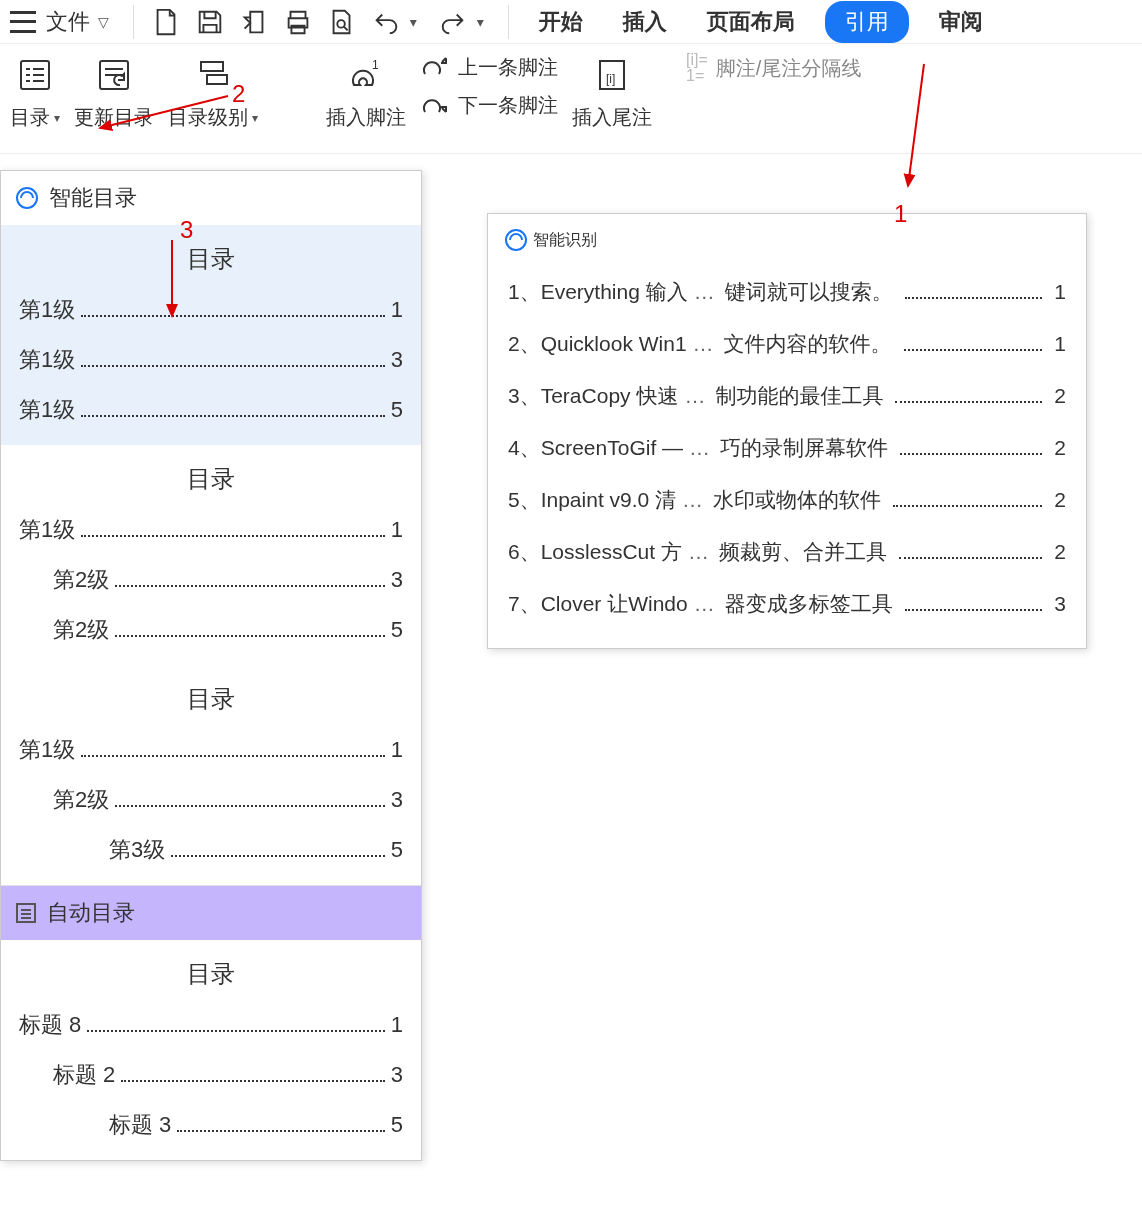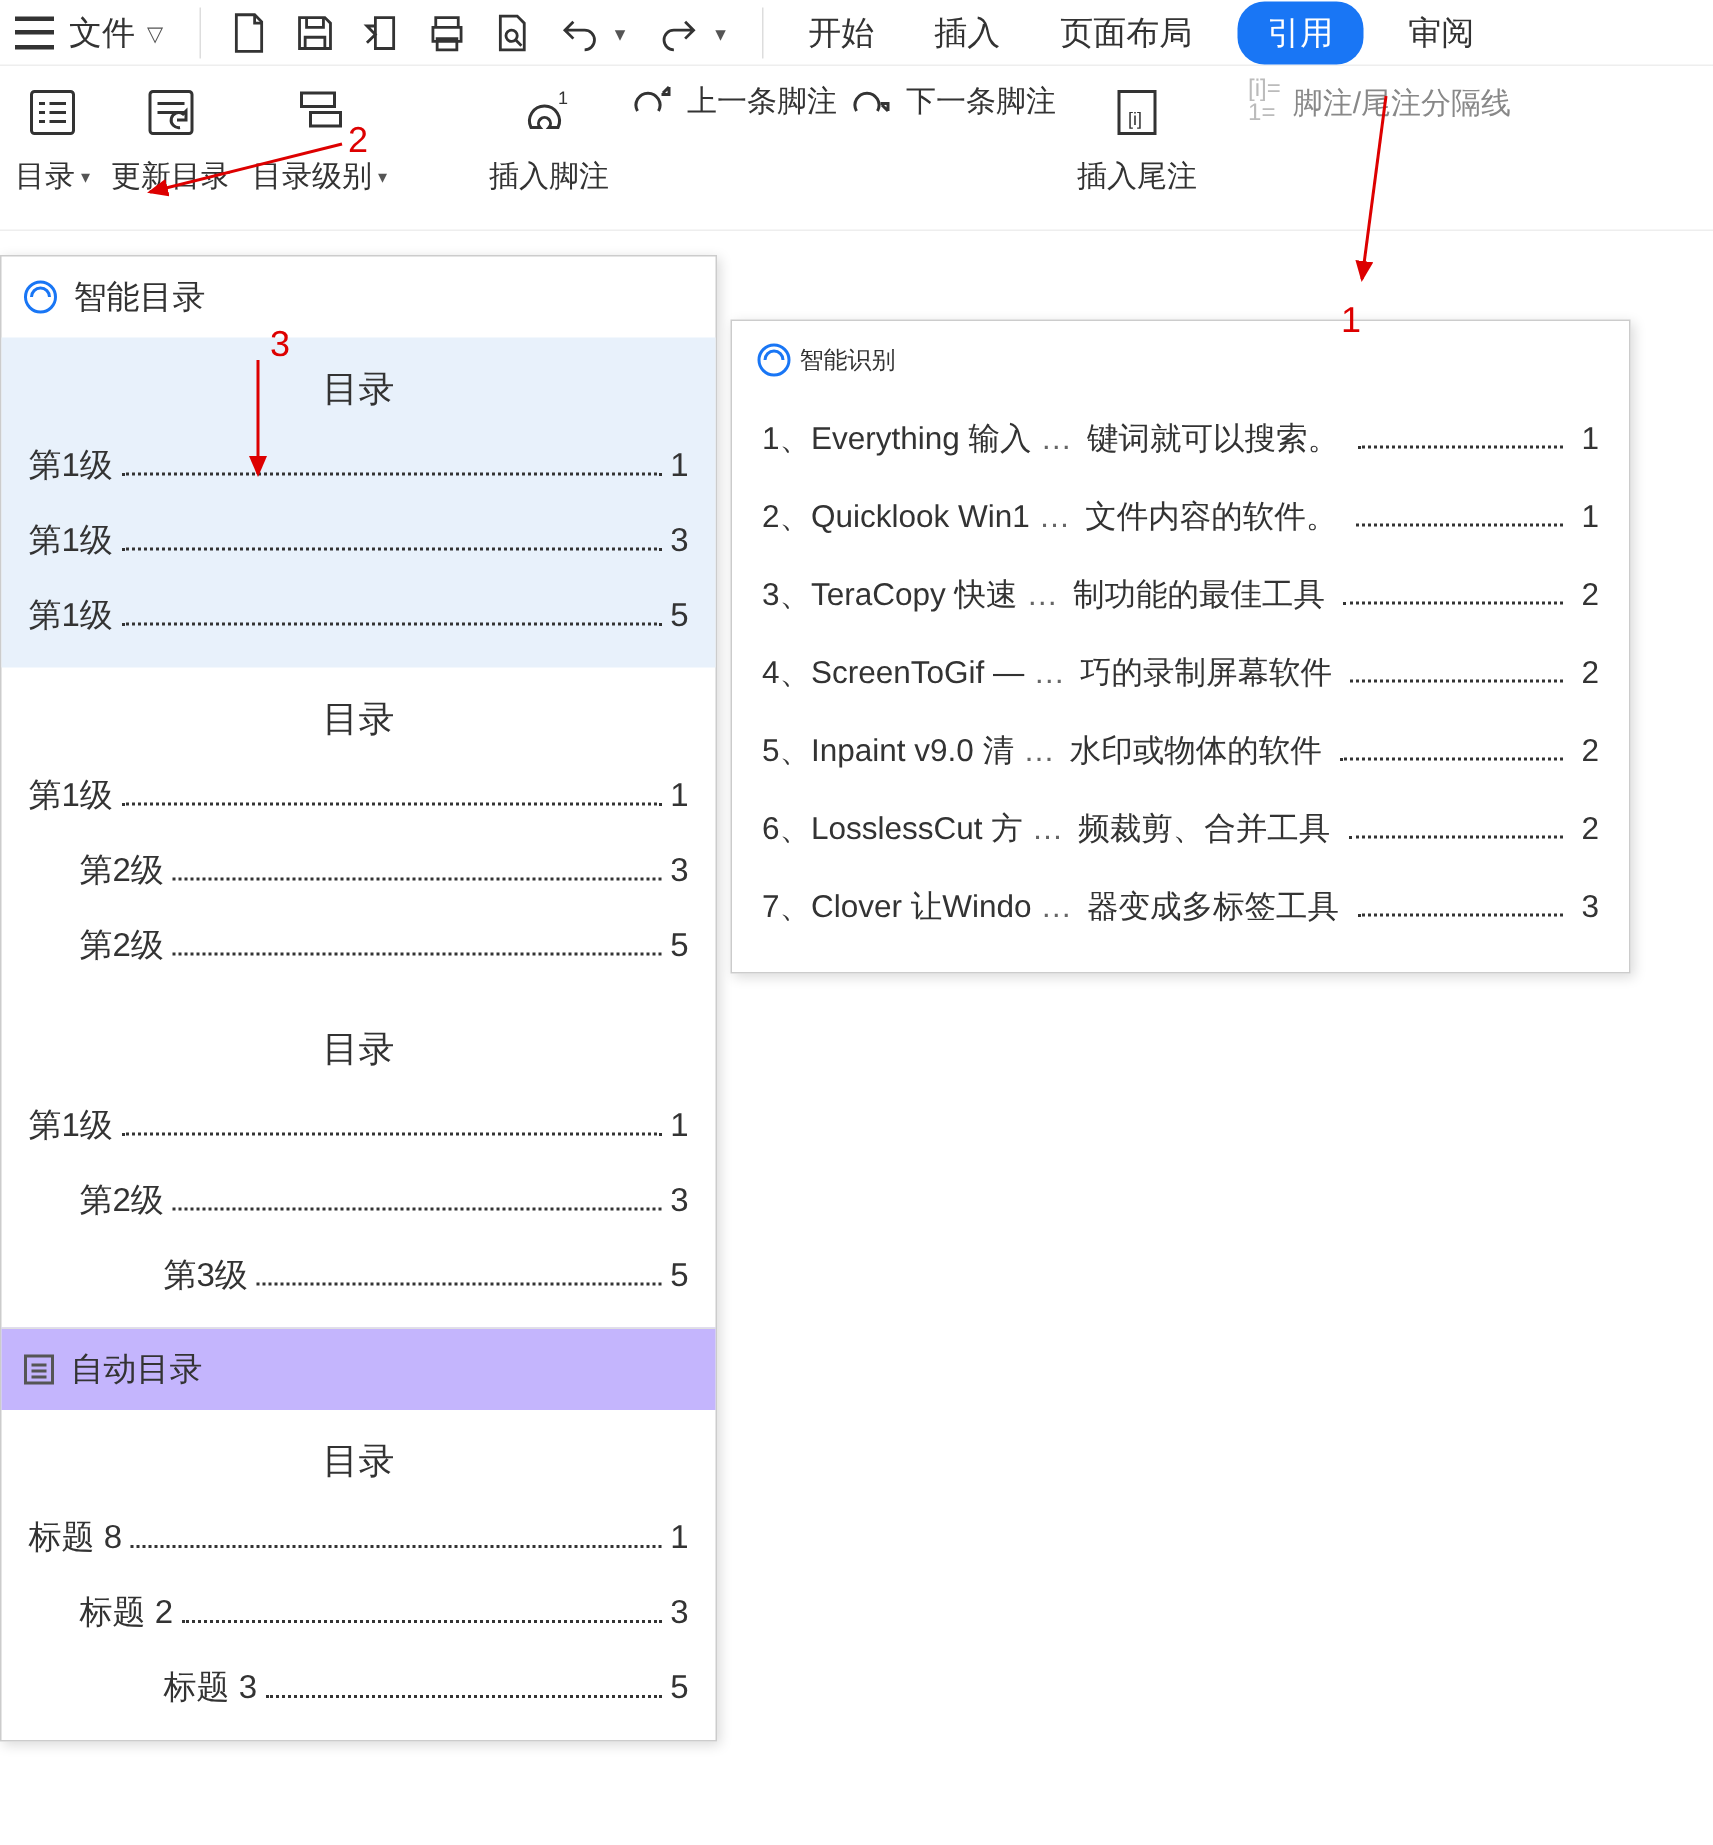--- a/index.html
+++ b/index.html
@@ -7,39 +7,39 @@
 
   
   .menubar { display: flex; align-items: center; height: 44px; padding: 0 10px; border-bottom: 1px solid #eee; gap: 4px; }
   .hamburger { width: 26px; height: 22px; display: inline-flex; flex-direction: column; justify-content: space-between; margin-right: 6px; }
   .hamburger span { height: 3px; background: #333; width: 100%; }
   .file-label { font-size: 22px; margin-right: 4px; }
   .chev { font-size: 14px; color: #555; margin-right: 12px; }
   .vsep { width: 1px; height: 34px; background: #ddd; margin: 0 8px; }
   .icon-btn { width: 40px; height: 40px; display: inline-flex; align-items: center; justify-content: center; }
   .icon-btn svg { width: 30px; height: 30px; stroke: #333; fill: none; stroke-width: 2; }
-  .tab { font-size: 22px; padding: 6px 10px; margin: 0 8px; }
+  .tab { font-size: 22px; padding: 6px 10px; margin: 0 8px; font-weight: bold; }
   .tab.active { background: #1976f5; color: #fff; border-radius: 18px; padding: 6px 20px; font-weight: 500; }
 
   
   .ribbon { display: flex; align-items: flex-start; height: 110px; padding: 8px 10px 0; gap: 14px; border-bottom: 1px solid #eee; position: relative; }
   .rbtn { display: flex; flex-direction: column; align-items: center; gap: 6px; }
   .rbtn .ricon { width: 46px; height: 46px; display: flex; align-items: center; justify-content: center; }
   .rbtn .ricon svg { width: 40px; height: 40px; stroke: #333; fill: none; stroke-width: 2; }
   .rbtn .rlabel { font-size: 20px; display: flex; align-items: center; gap: 4px; }
   .small-chev { font-size: 12px; color: #555; }
-  .stacked { display: flex; flex-direction: row; gap: 8px; }
+  .stacked { display: flex; flex-direction: column; gap: 8px; }
   .srow { display: flex; align-items: center; gap: 8px; }
   .srow svg { width: 30px; height: 30px; stroke: #333; fill: none; stroke-width: 2; }
   .srow .slabel { font-size: 20px; white-space: nowrap; }
   .sep-label { font-size: 20px; color: #888; white-space: nowrap; display: flex; align-items: center; gap: 8px; }
   .sep-icon { color: #bbb; display:flex; flex-direction:column; line-height:1; font-size:16px; }
 
   
-  .toc-dropdown { position: absolute; top: 170px; left: 0; width: 478px; background: #fff; border: 1px solid #ccc; box-shadow: 2px 2px 8px rgba(0,0,0,.15); z-index: 5; }
+  .toc-dropdown { position: absolute; top: 170px; left: 0; width: 422px; background: #fff; border: 1px solid #ccc; box-shadow: 2px 2px 8px rgba(0,0,0,.15); z-index: 5; }
   .toc-sect-hd { display: flex; align-items: center; gap: 10px; padding: 12px 14px; font-size: 22px; }
   .toc-sect-hd .blue-ring { width: 24px; height: 24px; }
   .toc-title { text-align: center; font-size: 24px; padding: 18px 0 10px; }
   .toc-row { display: flex; align-items: baseline; padding: 10px 18px; font-size: 22px; }
   .toc-row .label { white-space: nowrap; }
   .toc-row .dots { flex: 1; border-bottom: 2px dotted #333; margin: 0 6px 4px; }
   .toc-row .pg { white-space: nowrap; }
   .toc-block { padding-bottom: 10px; }
   .toc-block.highlight { background: #e8f1fb; }
   .indent-1 { padding-left: 52px; }

